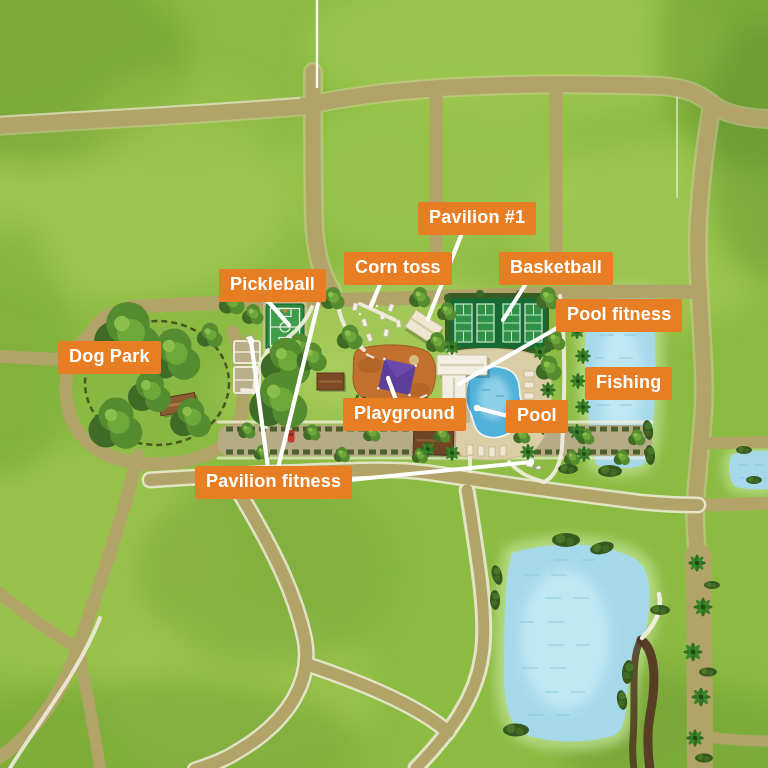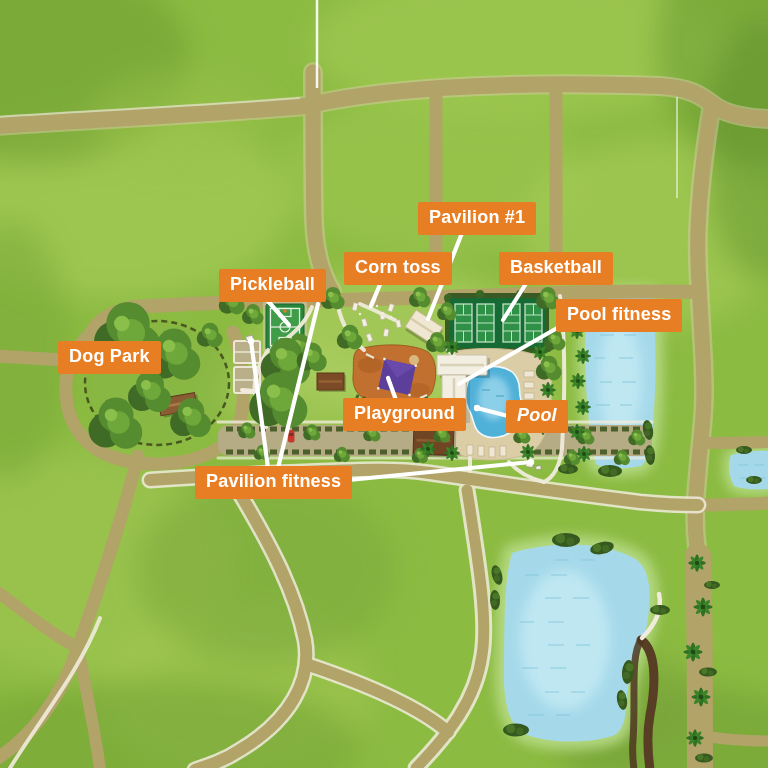--- a/index.html
+++ b/index.html
@@ -462,16 +462,17 @@
     <circle cx="531" cy="462" r="3.2" fill="#fff"></circle>
   </g>
 </svg>
 
   <div class="map-label" style="left:418px;top:202px;">Pavilion #1</div>
   <div class="map-label" style="left:344px;top:252px;">Corn toss</div>
   <div class="map-label" style="left:499px;top:252px;">Basketball</div>
   <div class="map-label" style="left:219px;top:269px;">Pickleball</div>
   <div class="map-label" style="left:556px;top:299px;">Pool fitness</div>
   <div class="map-label" style="left:58px;top:341px;">Dog Park</div>
+  <div class="map-label" style="left:585px;top:367px;">Fishing</div>
   <div class="map-label" style="left:312px;top:398px;margin-left:31px;">Playground</div>
-  <div class="map-label" style="left:506px;top:400px;font-style:italic;">Pool</div>
+  <div class="map-label" style="left:506px;top:400px;">Pool</div>
   <div class="map-label" style="left:195px;top:466px;">Pavilion fitness</div>
 </div>
 
 </body></html>

